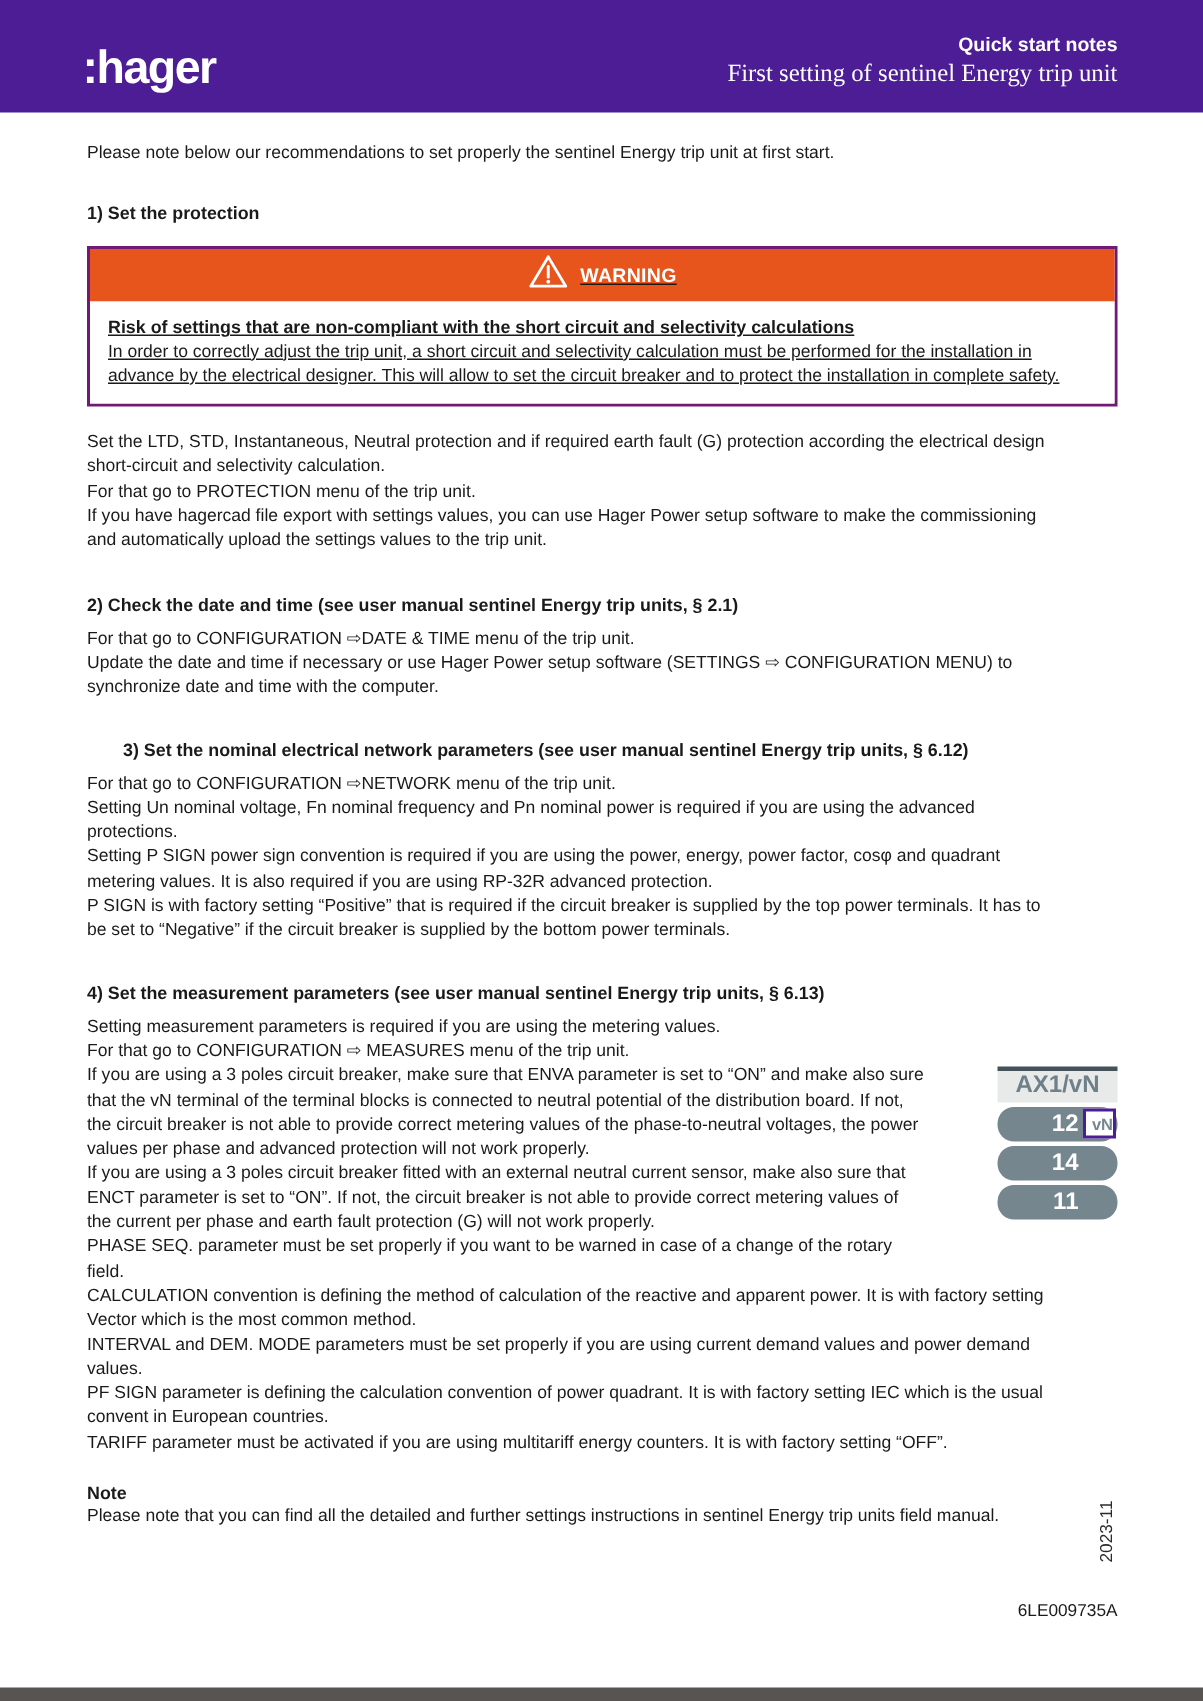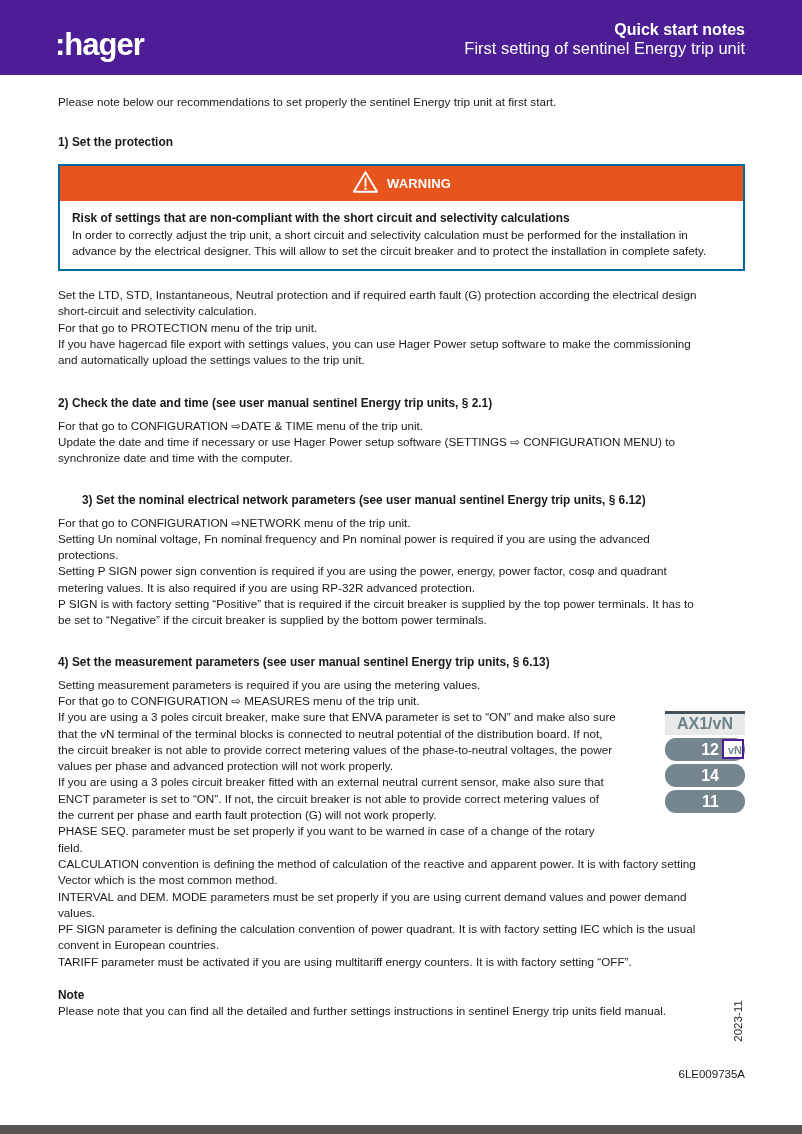--- a/index.html
+++ b/index.html
@@ -10,36 +10,36 @@
     background:#ffffff; overflow:hidden;
   }
   
   .header {
     height:75px; background:#4c1d95; color:#ffffff;
     display:flex; align-items:center; justify-content:space-between;
     padding:0 57px 0 55px;
   }
   .logo { font-size:31px; font-weight:bold; letter-spacing:-1px; margin-top:14px; }
   .header-titles { text-align:right; line-height:19px; margin-top:2px; }
-  .header-title { font-size:16px; font-weight:bold; }
-  .header-subtitle { font-size:16.5px; font-weight:normal; }
+  .header-title { font-size:13px; font-weight:bold; }
+  .header-subtitle { font-size:16.5px; font-weight:normal;font-family:Liberation Serif, serif; }
   
   .content { padding:0 57px 0 58px; }
   .lines { white-space:pre-line; font-size:11.7px; line-height:16.3px; }
   .intro { margin-top:19px; }
   h2.sec-heading { font-size:11.9px; font-weight:bold; line-height:16px; }
   .h1 { margin-top:24px; }
   .h2 { margin-top:26px; }
   .h3 { margin-top:25px;margin-left:24px; }
   .h4 { margin-top:25px; }
   .hnote { margin-top:17px; }
   .para { margin-top:7px; }
   .para-first { margin-top:16px; }
   
-  .warning-box { margin-top:14px; border:2px solid #0369a1; }
+  .warning-box { margin-top:14px; border:2px solid #701a75;text-decoration:underline; }
   .warning-head {
     background:#E7541C; height:35px;
     display:flex; align-items:center; justify-content:center; gap:8px;
   }
   .warning-label { color:#ffffff; font-size:13px; font-weight:bold; letter-spacing:.2px; }
   .warning-body { background:#ffffff; padding:9px 12px 10px 12px; }
   .warning-title { font-size:11.9px; font-weight:bold; line-height:16.3px; }
   
   .figure {
     float:right; width:80px; margin:34px 0 4px 14px;

